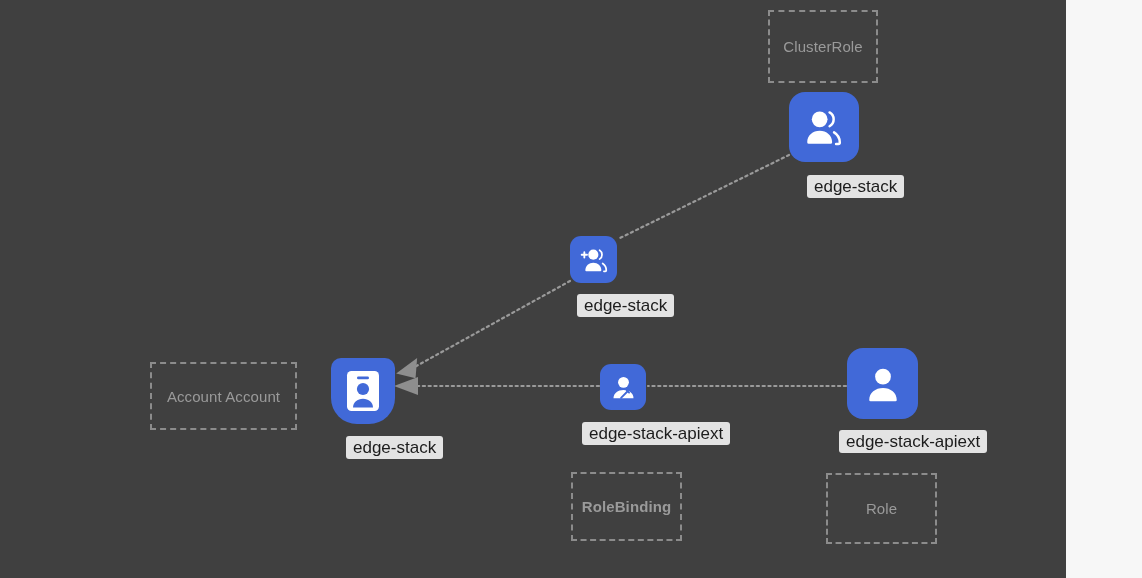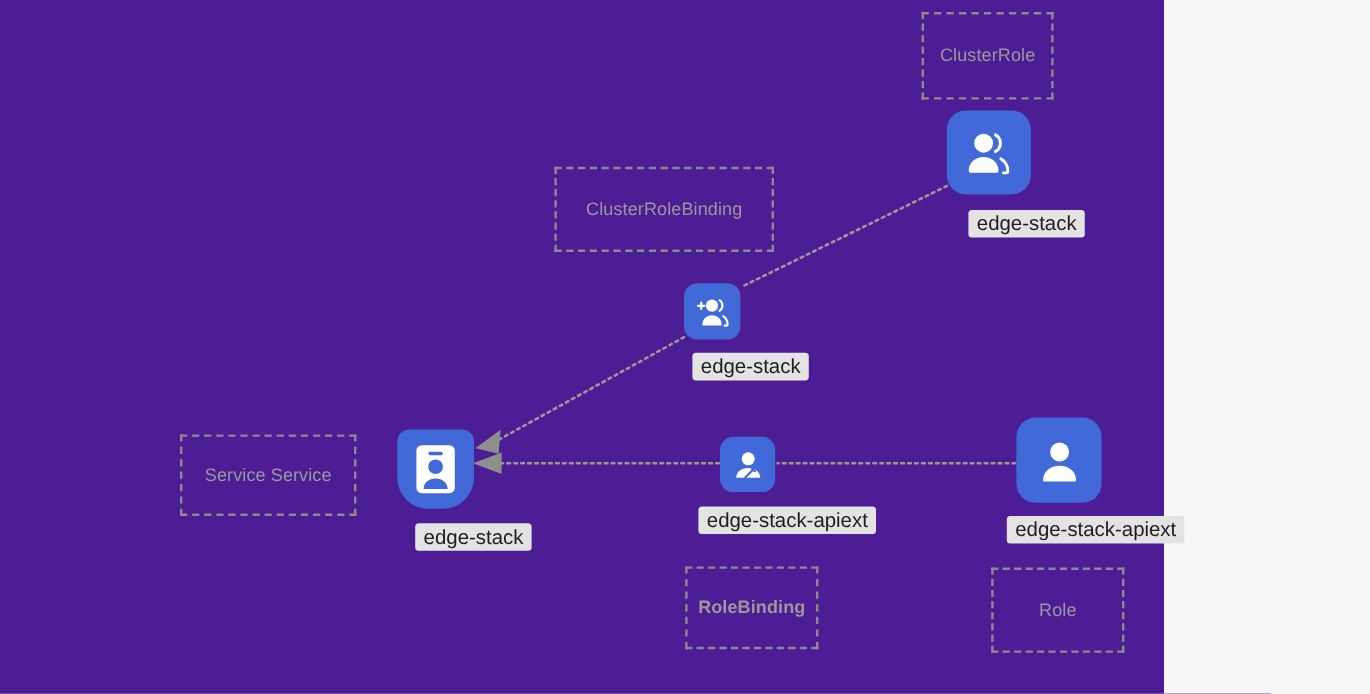--- a/index.html
+++ b/index.html
@@ -9,23 +9,23 @@
   }
   body {
     width: 1142px;
     height: 578px;
     background: #f7f7f7;
     font-family: "Liberation Sans", sans-serif;
     overflow: hidden;
   }
   #canvas {
     position: relative;
-    width: 970px;
+    width: 1066px;
     height: 578px;
-    background: #4c1d95;
+    background: #404040;
   }
   #edge-layer {
     position: absolute;
     left: 0;
     top: 0;
     width: 1142px;
     height: 578px;
     pointer-events: none;
   }
   
@@ -95,26 +95,23 @@
     <line x1="846" y1="386" x2="648" y2="386" stroke="#9a9a9a" stroke-width="2.2" stroke-dasharray="2.2 3.6" stroke-linecap="round"></line>
 
     <line x1="599" y1="386" x2="412" y2="386" stroke="#9a9a9a" stroke-width="2.2" stroke-dasharray="2.2 3.6" stroke-linecap="round"></line>
     <polygon points="394,386 418,377 418,395" fill="#8e8e8e"></polygon>
   </svg>
 
   <div class="kind-box" style="left:768px; top:10px; width:110px; height:73px;">
     <span class="kind-label">ClusterRole</span>
   </div>
 
-  <div class="kind-box" style="left:462px; top:139px; width:183px; height:71px;">
-    <span class="kind-label">ClusterRoleBinding</span>
-  </div>
 
   <div class="kind-box" style="left:150px; top:362px; width:147px; height:68px;">
-    <span class="kind-label">Service Service</span>
+    <span class="kind-label">Account Account</span>
   </div>
 
   <div class="kind-box" style="left:571px; top:472px; width:111px; height:69px;font-weight:bold;">
     <span class="kind-label">RoleBinding</span>
   </div>
 
   <div class="kind-box" style="left:826px; top:473px; width:111px; height:71px;">
     <span class="kind-label">Role</span>
   </div>
 

